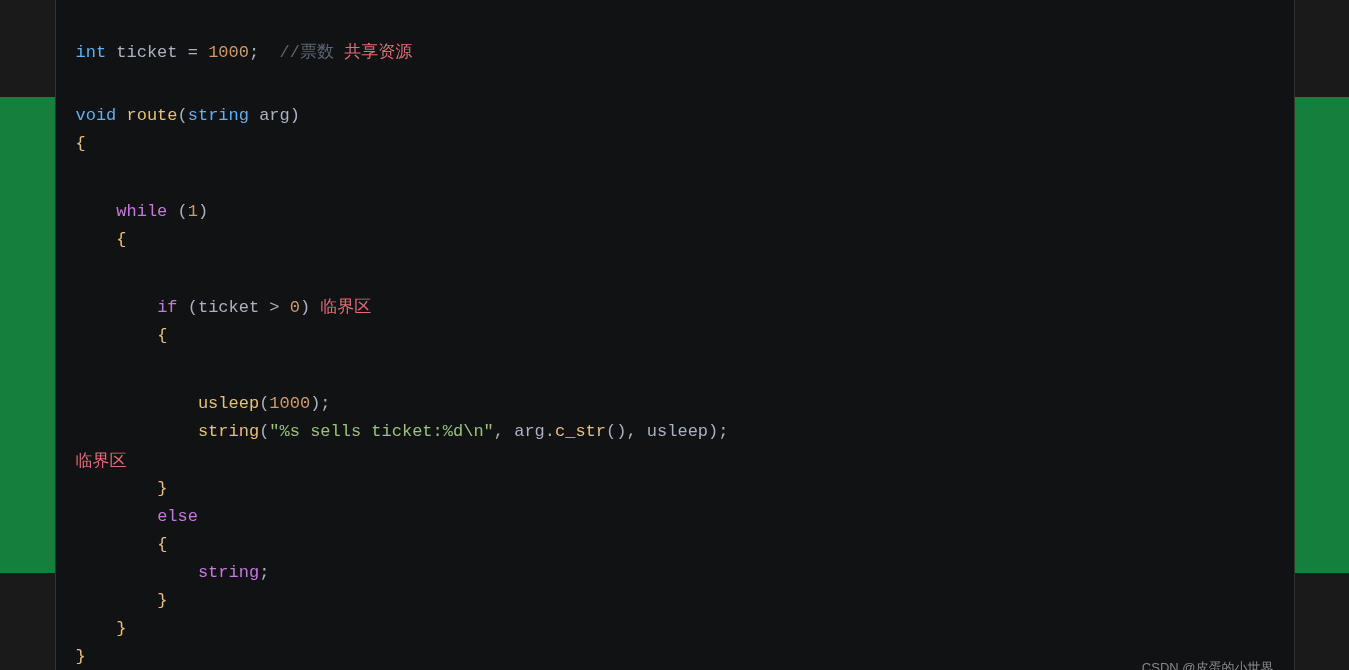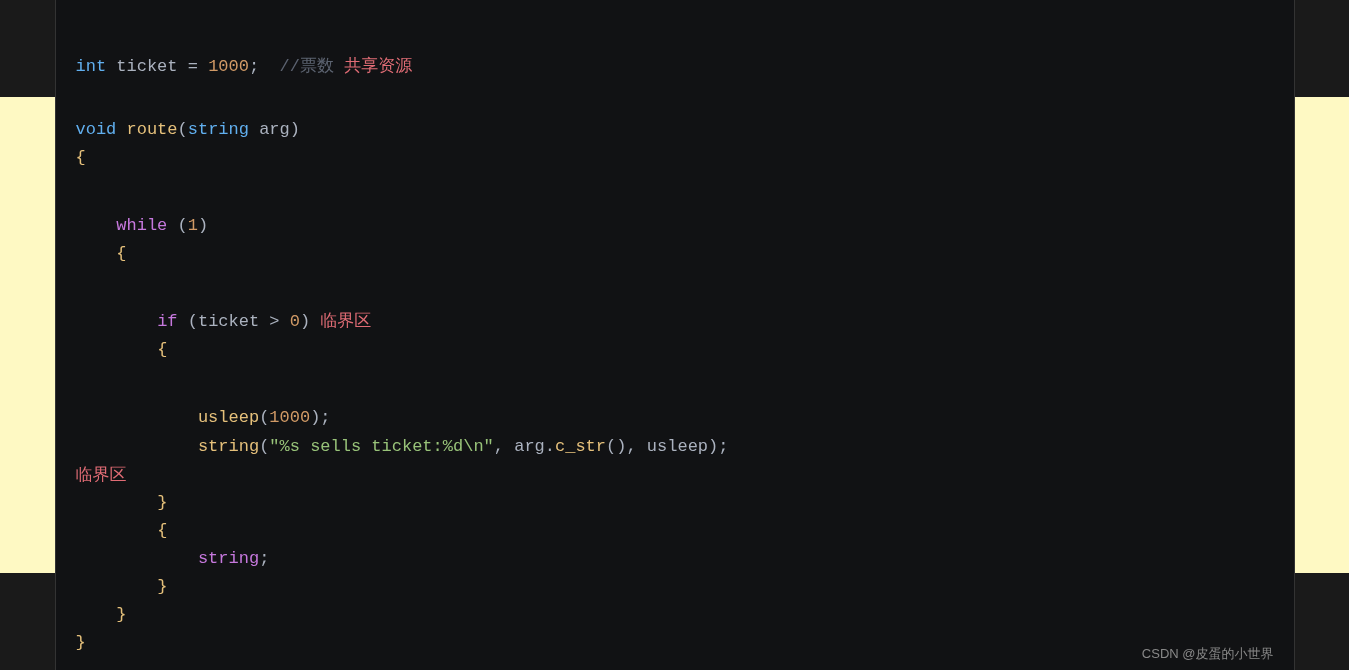--- a/index.html
+++ b/index.html
@@ -8,21 +8,21 @@
       display: flex;
       justify-content: center;
       align-items: center;
       width: 1349px;
       height: 670px;
       font-family: 'Courier New', Courier, monospace;
     }
     .page-wrapper {
       width: 1349px;
       height: 476px;
-      background: #fef9c3;
+      background: #15803d;
       position: relative;
       display: flex;
       justify-content: center;
       align-items: center;
     }
     .code-container {
       width: 1240px;
       background: #111214;
       border: 1px solid #333;
       border-radius: 4px;
@@ -74,20 +74,21 @@
         <div class="line"><span class="kw-void">void</span><span class="default"> </span><span class="fn-name">route</span><span class="punct">(</span><span class="kw-string">string</span><span class="default"> arg)</span></div>
         <div class="line"><span class="bracket-yellow">{</span></div>
         <div class="line"><span class="default">    </span><span class="kw-while">while</span><span class="default"> (</span><span class="num">1</span><span class="default">)</span></div>
         <div class="line"><span class="default">    </span><span class="bracket-yellow">{</span></div>
         <div class="line"><span class="default">        </span><span class="kw-if">if</span><span class="default"> (ticket &gt; </span><span class="num">0</span><span class="default">) </span><span class="annotation-red">临界区</span></div>
         <div class="line"><span class="default">        </span><span class="bracket-yellow">{</span></div>
         <div class="line"><span class="default">            </span><span class="fn-name">usleep</span><span class="default">(</span><span class="num">1000</span><span class="default">);</span></div>
         <div class="line"><span class="default">            </span><span class="fn-name">string</span><span class="default">(</span><span class="str-lit">"%s sells ticket:%d\n"</span><span class="default">, arg.</span><span class="fn-name">c_str</span><span class="default">(), usleep);</span></div>
         <div class="line"><span class="annotation-red">临界区</span></div>
         <div class="line"><span class="default">        </span><span class="bracket-yellow">}</span></div>
+        <div class="line"><span class="default">        </span><span class="kw-else">else</span></div>
         <div class="line"><span class="default">        </span><span class="bracket-yellow">{</span></div>
         <div class="line"><span class="default">            </span><span class="kw-break">string</span><span class="default">;</span></div>
         <div class="line"><span class="default">        </span><span class="bracket-yellow">}</span><span class="default">              </span></div>
         <div class="line"><span class="default">    </span><span class="bracket-yellow">}</span></div>
         <div class="line"><span class="bracket-yellow">}</span></div>
       </div>
     <div class="footer-text">CSDN @皮蛋的小世界</div>
   </div>
 </div>
 

